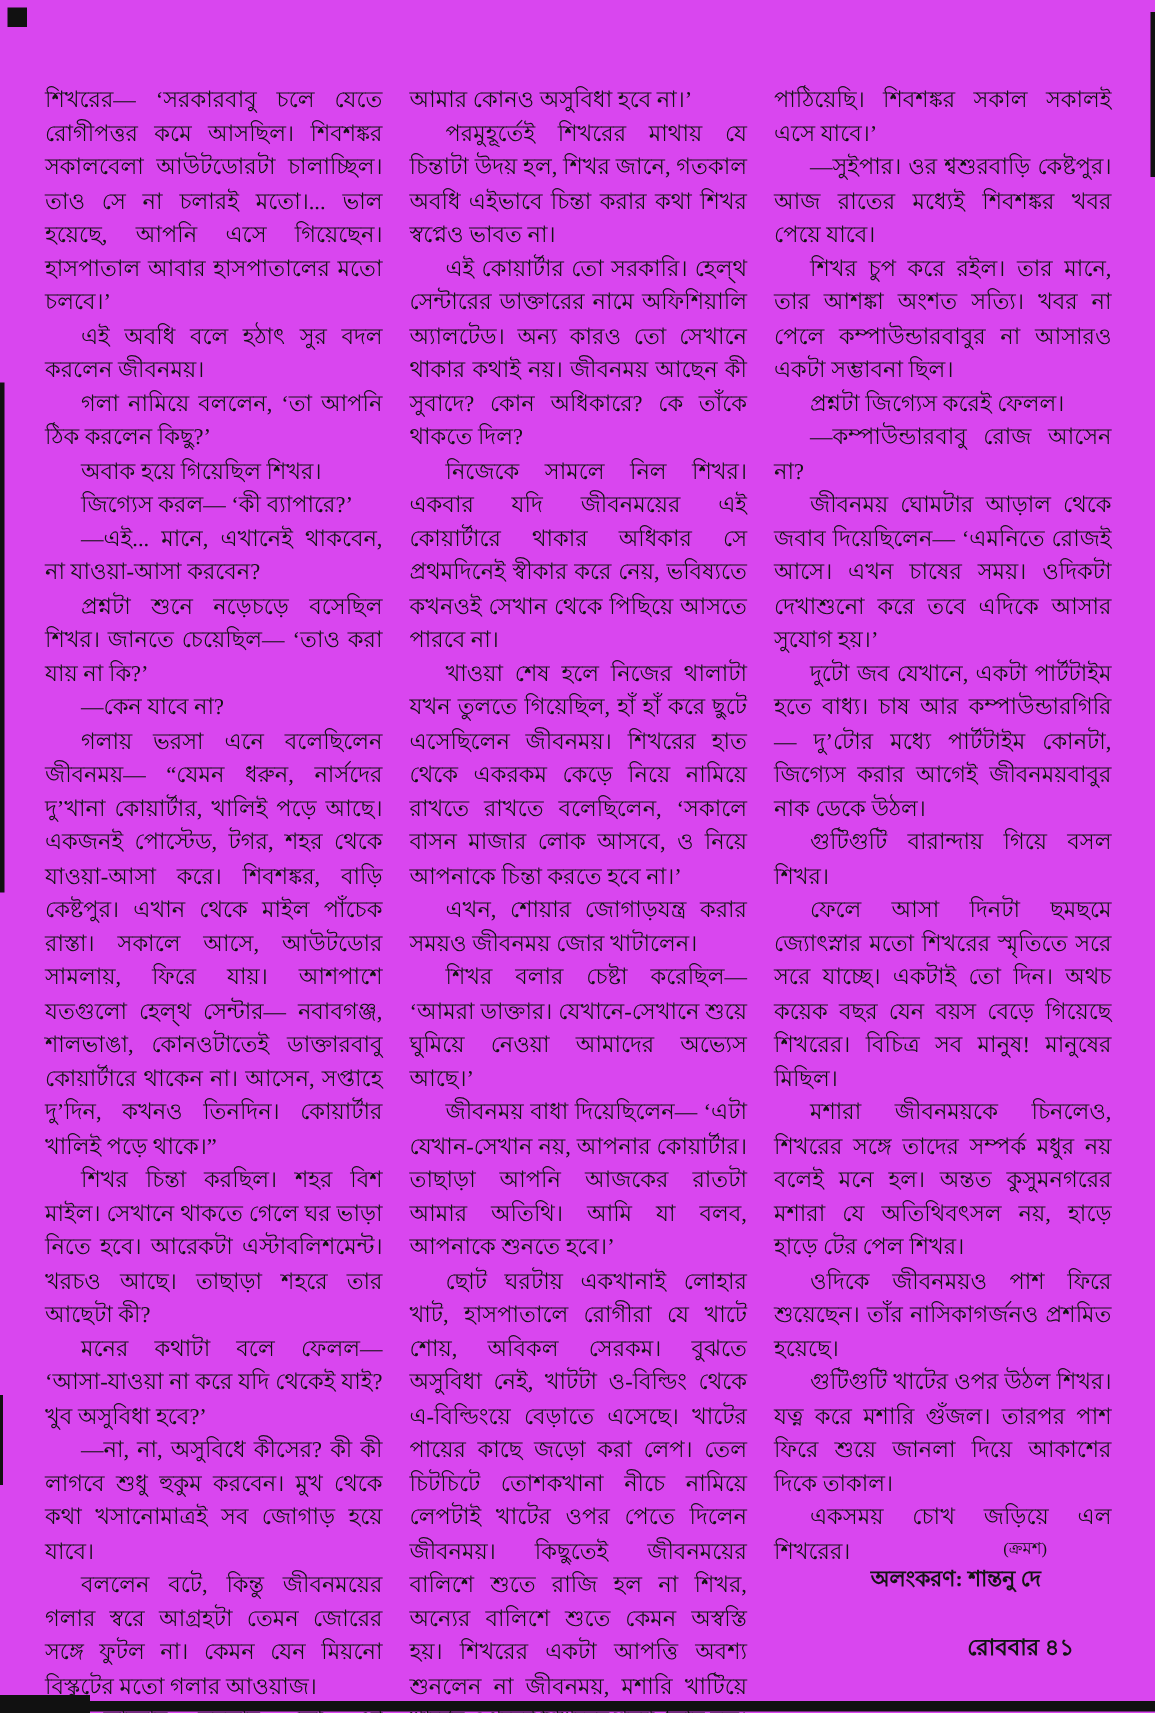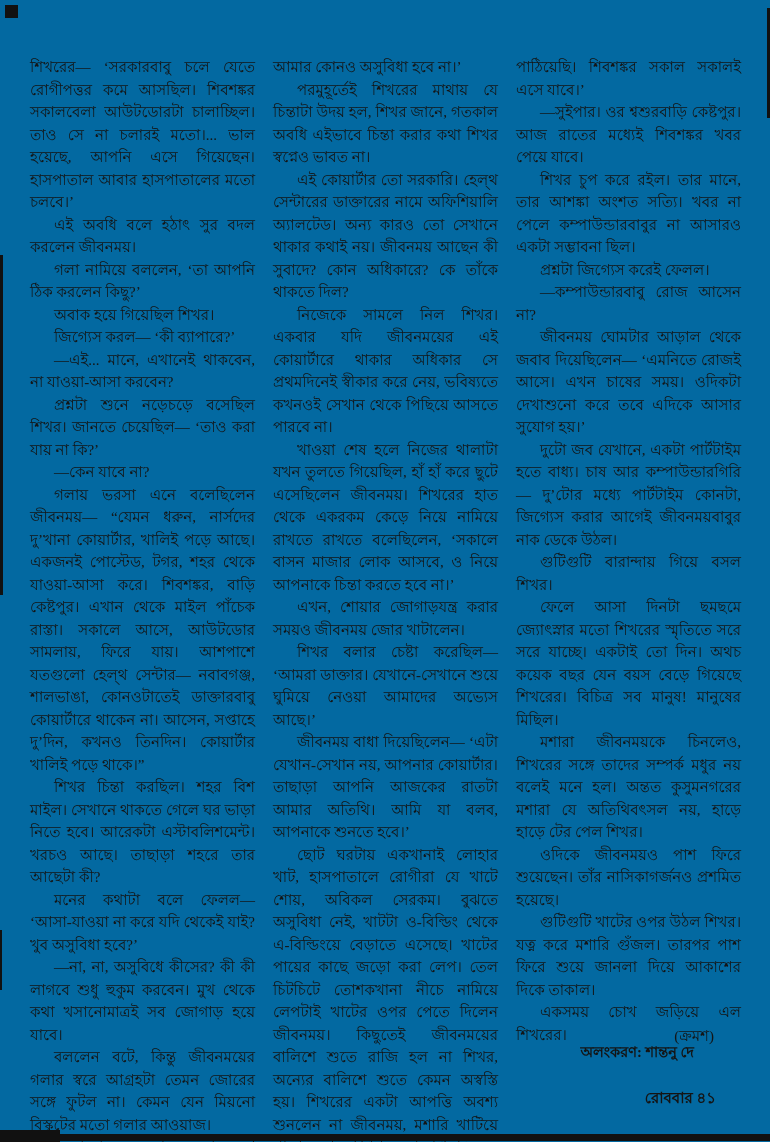--- a/index.html
+++ b/index.html
@@ -1,42 +1,42 @@
 <!DOCTYPE html>
 <html><head>
 <meta charset="utf-8">
 <style>
   * { margin: 0; padding: 0; box-sizing: border-box; }
   html, body { background: #e8e8e8; }
   .page {
     position: relative;
     width: 770px;
     height: 1142px;
-    background: #0369a1;
+    background: #d946ef;
     overflow: hidden;
     font-family: "Liberation Serif", "DejaVu Serif", serif;
     color: #141414;
   }
   .text-column {
     position: absolute;
     top: 56px;
     width: 225px;
     font-size: 15px;
     line-height: 22.5px;
     text-align: justify;
   }
   .col-1 { left: 30px; }
   .col-2 { left: 273px; }
   .col-3 { left: 516px; }
   .para { margin: 0; }
   .para.indent { text-indent: 24px; }
   .footer-continued {
     position: absolute;
-    left: 512px; top: 1024px; width: 202px;
-    text-align: right; font-size: 15px;
+    left: 496px; top: 1024px; width: 202px;
+    text-align: right; font-size: 11px;
   }
   .footer-credit {
     position: absolute;
     left: 442px; top: 1041px; width: 252px;
     text-align: right; font-size: 14.5px; font-weight: bold;
   }
   .page-number {
     position: absolute;
     left: 516px; top: 1086px; width: 200px;
     text-align: right; font-size: 15px; font-weight: bold;

